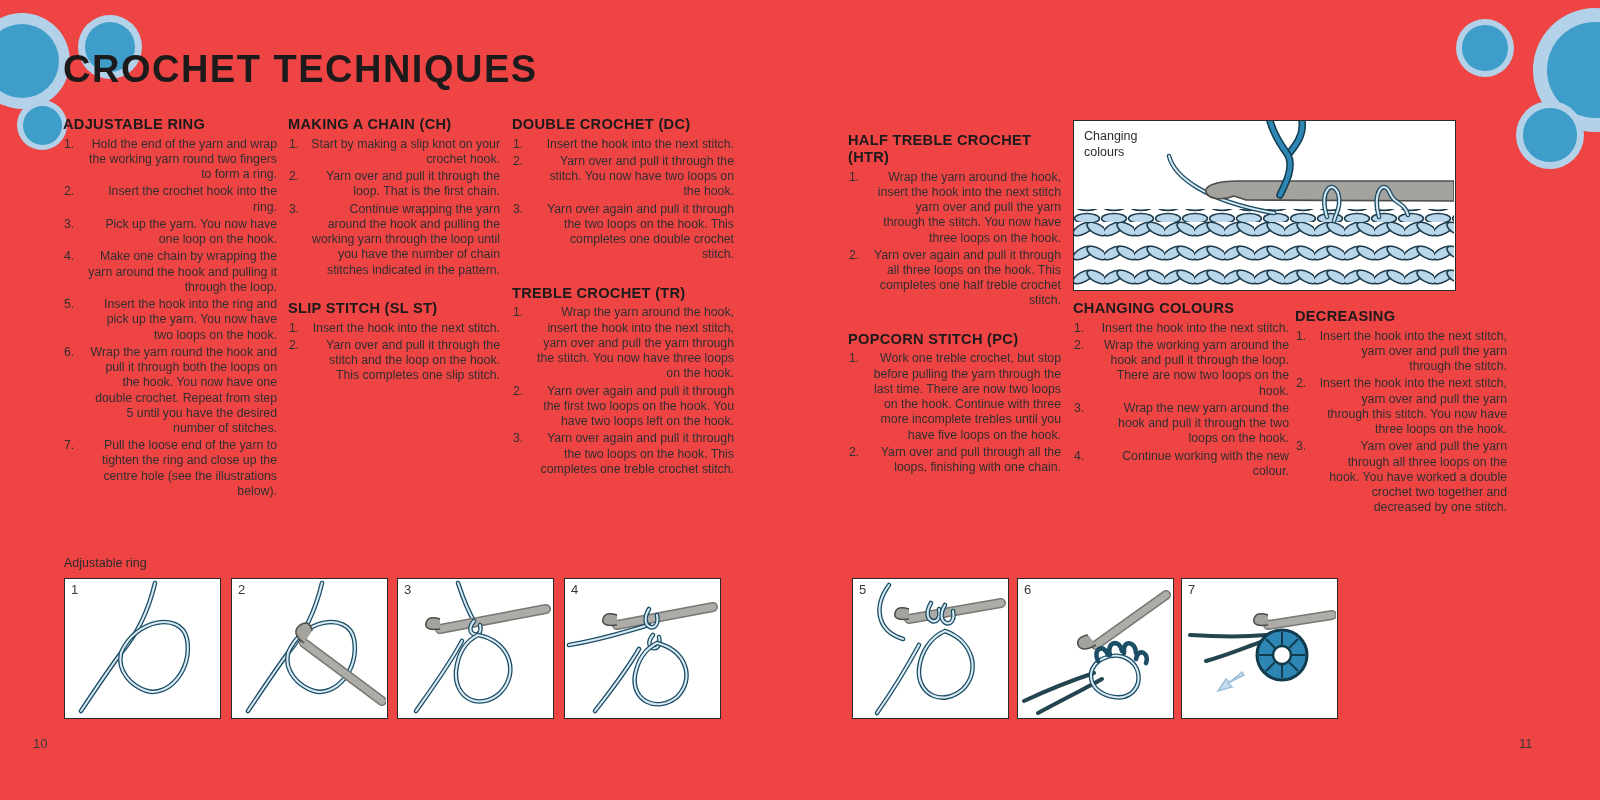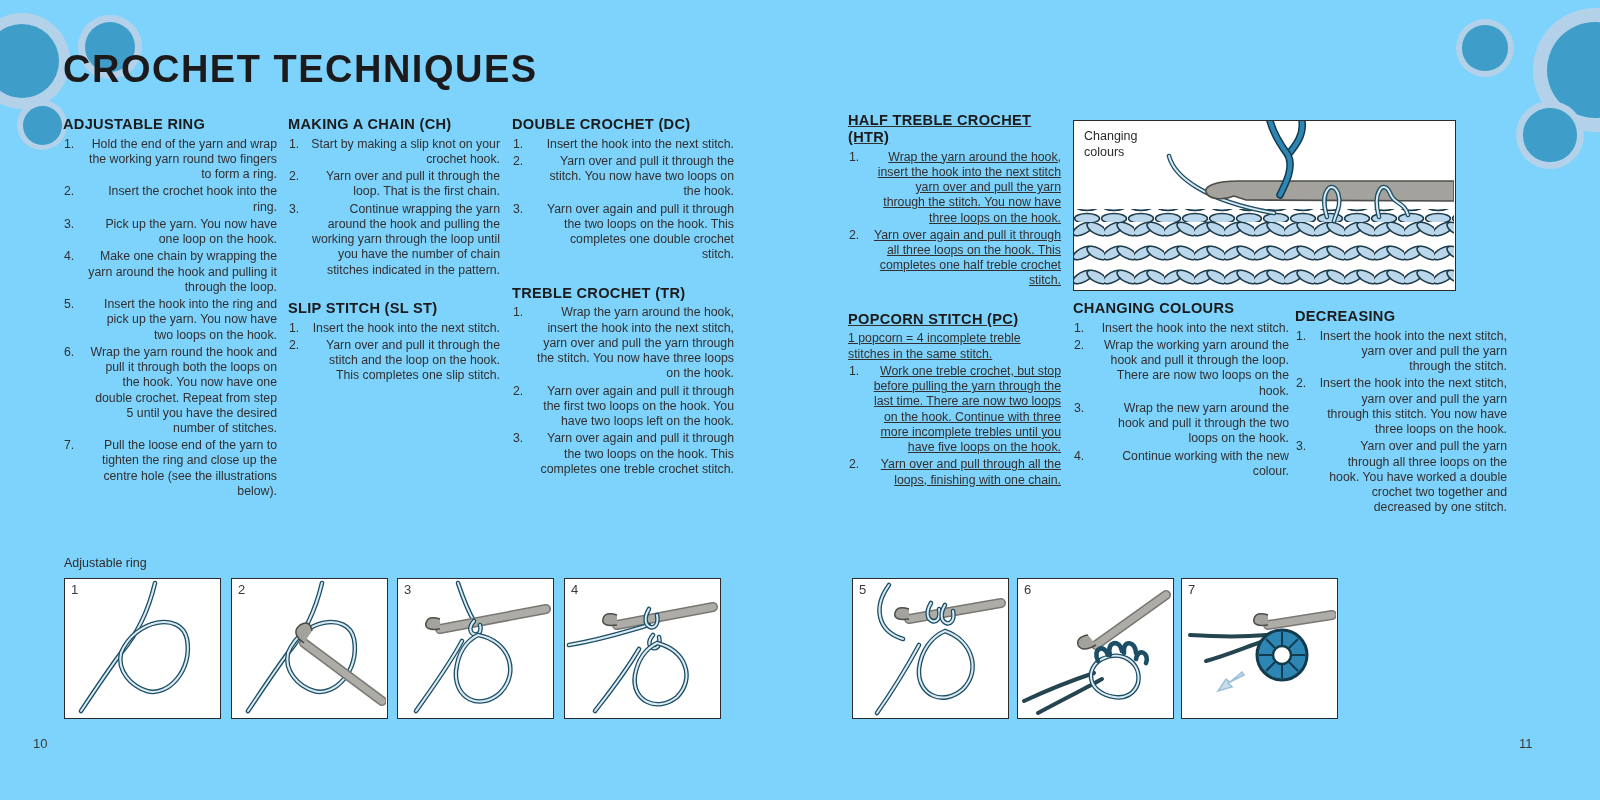--- a/index.html
+++ b/index.html
@@ -1,17 +1,17 @@
 <!DOCTYPE html>
 <html><head>
 <meta charset="utf-8">
 <style>
   html,body{margin:0;padding:0;background:#ffffff;}
   #spread{
-    position:relative;width:1600px;height:800px;background:#7dd3fc;
+    position:relative;width:1600px;height:800px;background:#ef4444;
     overflow:hidden;font-family:"Liberation Sans",sans-serif;color:#332f30;
   }
   
   .circ-outer{position:absolute;border-radius:50%;background:#B3D2E9;}
   .circ-inner{position:absolute;border-radius:50%;background:#3E9DC9;left:11%;top:11%;width:78%;height:78%;}
   
   #title{
     position:absolute;left:63px;top:48px;font-size:38px;font-weight:bold;
     letter-spacing:1.5px;color:#1d1a1b;white-space:nowrap;
   }
@@ -126,31 +126,30 @@
     <div class="sec">
       <h3>TREBLE CROCHET (TR)</h3>
       <ol class="steps">
           <li>Wrap the yarn around the hook, insert the hook into the next stitch, yarn over and pull the yarn through the stitch. You now have three loops on the hook.</li>
           <li>Yarn over again and pull it through the first two loops on the hook. You have two loops left on the hook.</li>
           <li>Yarn over again and pull it through the two loops on the hook. This completes one treble crochet stitch.</li>
         </ol>
     </div>
   </div>
 
-  <div class="col" style="left:848px;top:112px;width:213px;text-decoration:underline;">
+  <div class="col" style="left:848px;top:132px;width:213px;">
     <div class="sec">
       <h3>HALF TREBLE CROCHET (HTR)</h3>
       <ol class="steps">
           <li>Wrap the yarn around the hook, insert the hook into the next stitch yarn over and pull the yarn through the stitch. You now have three loops on the hook.</li>
           <li>Yarn over again and pull it through all three loops on the hook. This completes one half treble crochet stitch.</li>
         </ol>
     </div>
     <div class="sec">
       <h3>POPCORN STITCH (PC)</h3>
-      <p class="intro">1 popcorn = 4 incomplete treble stitches in the same stitch.</p>
       <ol class="steps">
           <li>Work one treble crochet, but stop before pulling the yarn through the last time. There are now two loops on the hook. Continue with three more incomplete trebles until you have five loops on the hook.</li>
           <li>Yarn over and pull through all the loops, finishing with one chain.</li>
         </ol>
     </div>
   </div>
 
   <div class="frame" style="left:1073px;top:120px;width:383px;height:171px;">
     <div id="cc-label">Changing colours</div>
     <svg width="380" height="168" viewBox="0 0 380 168">

